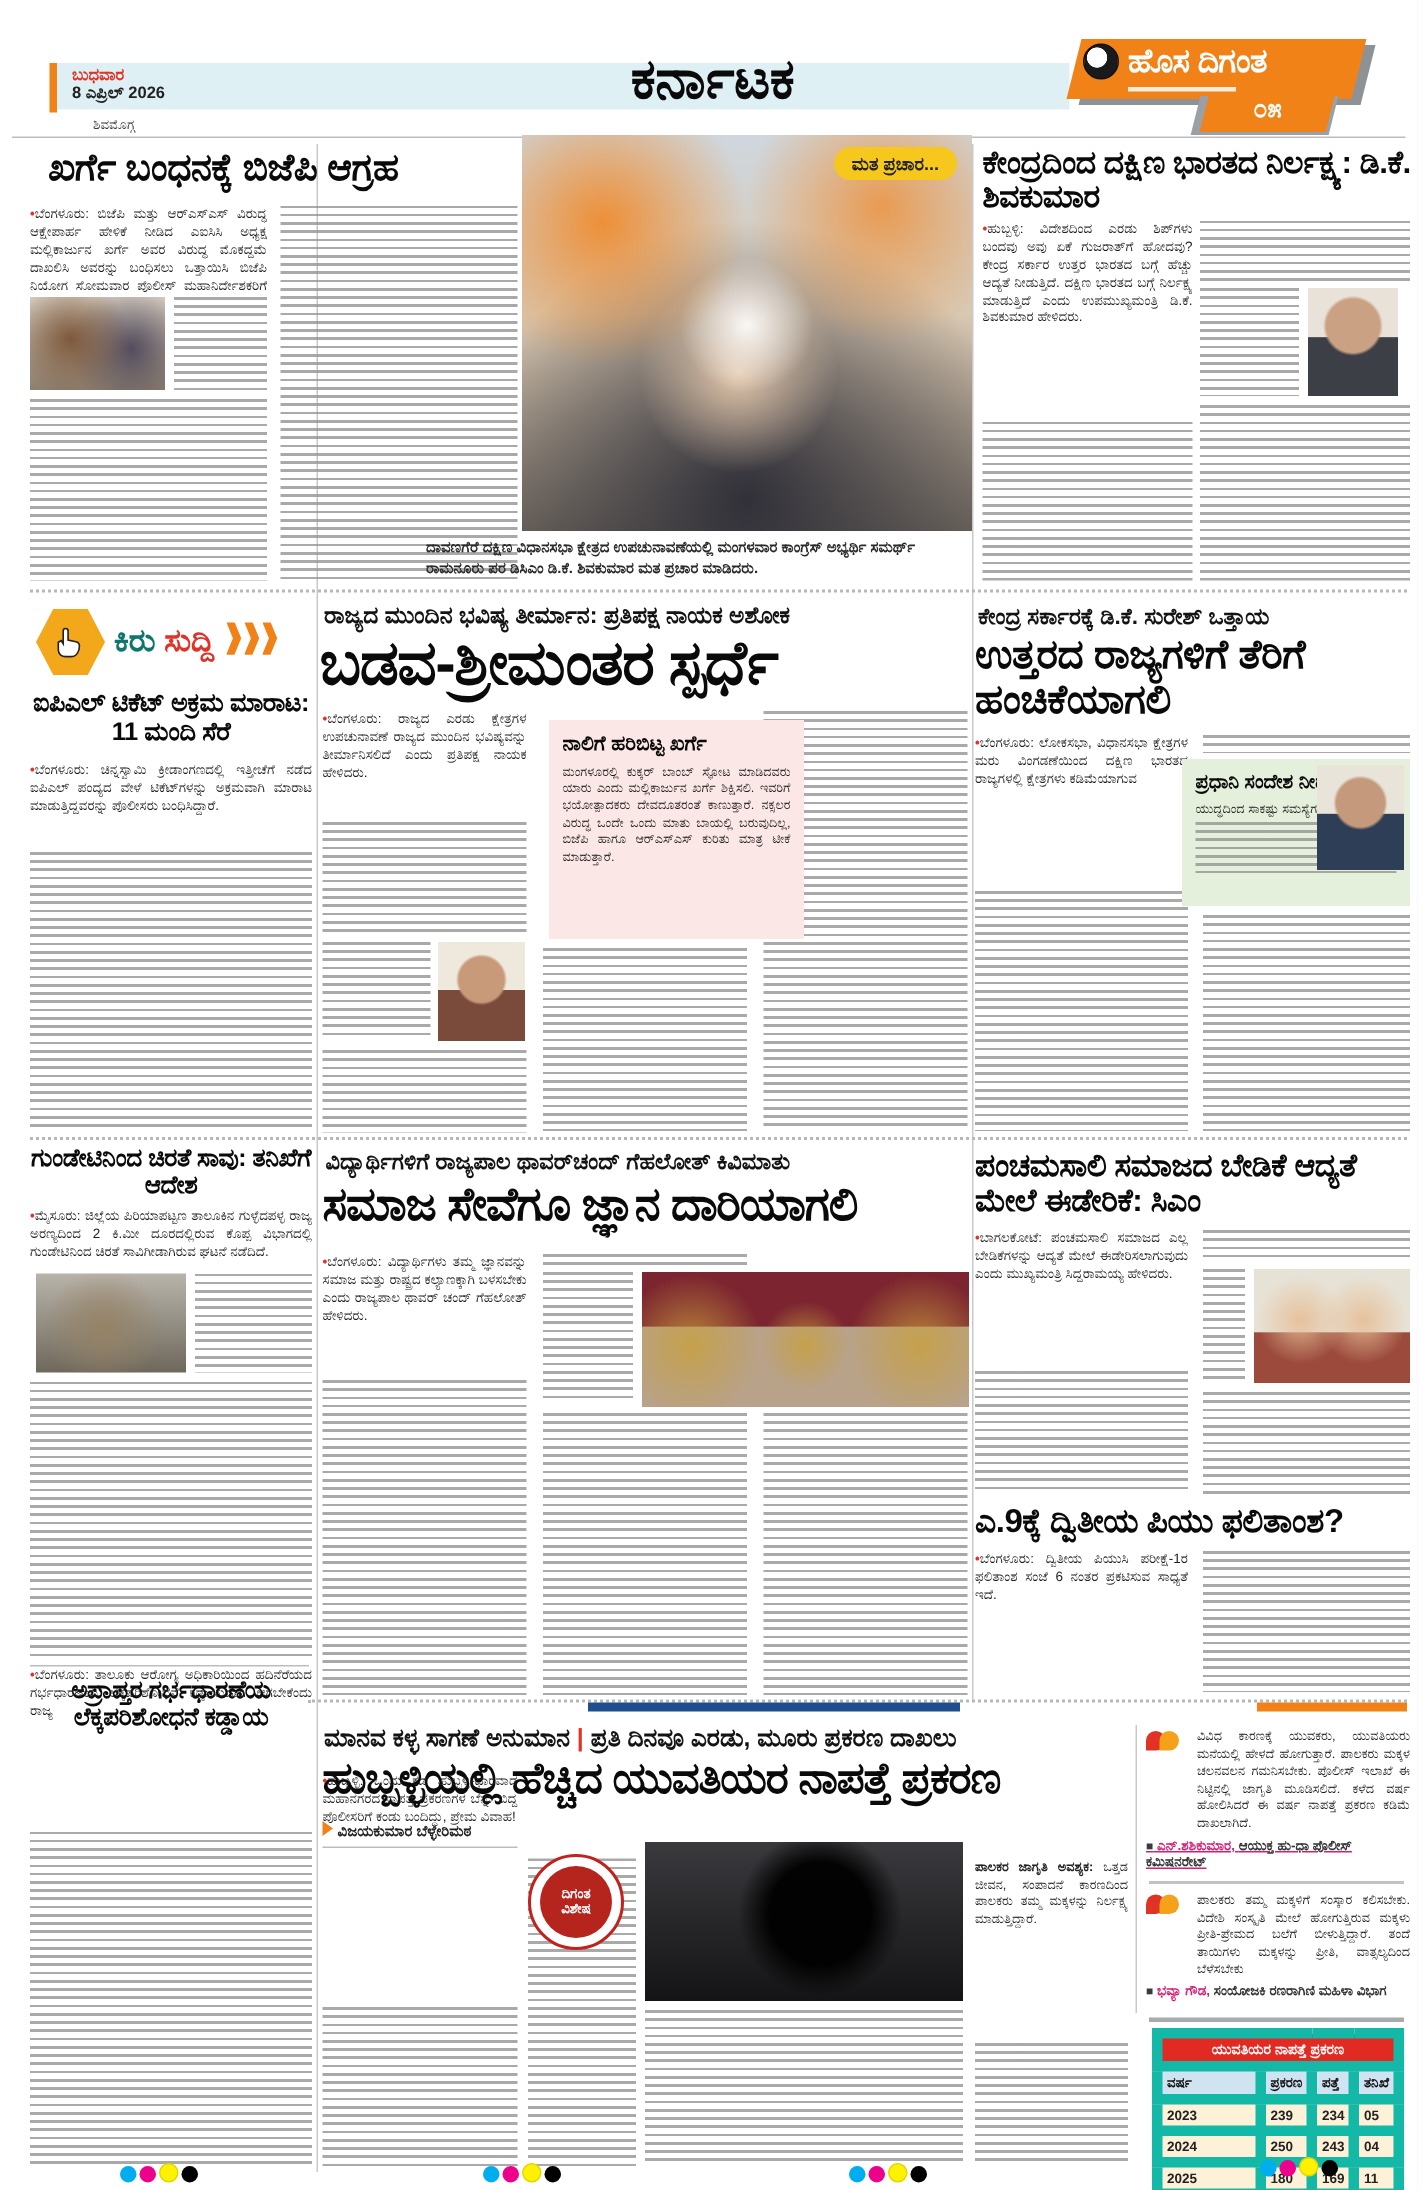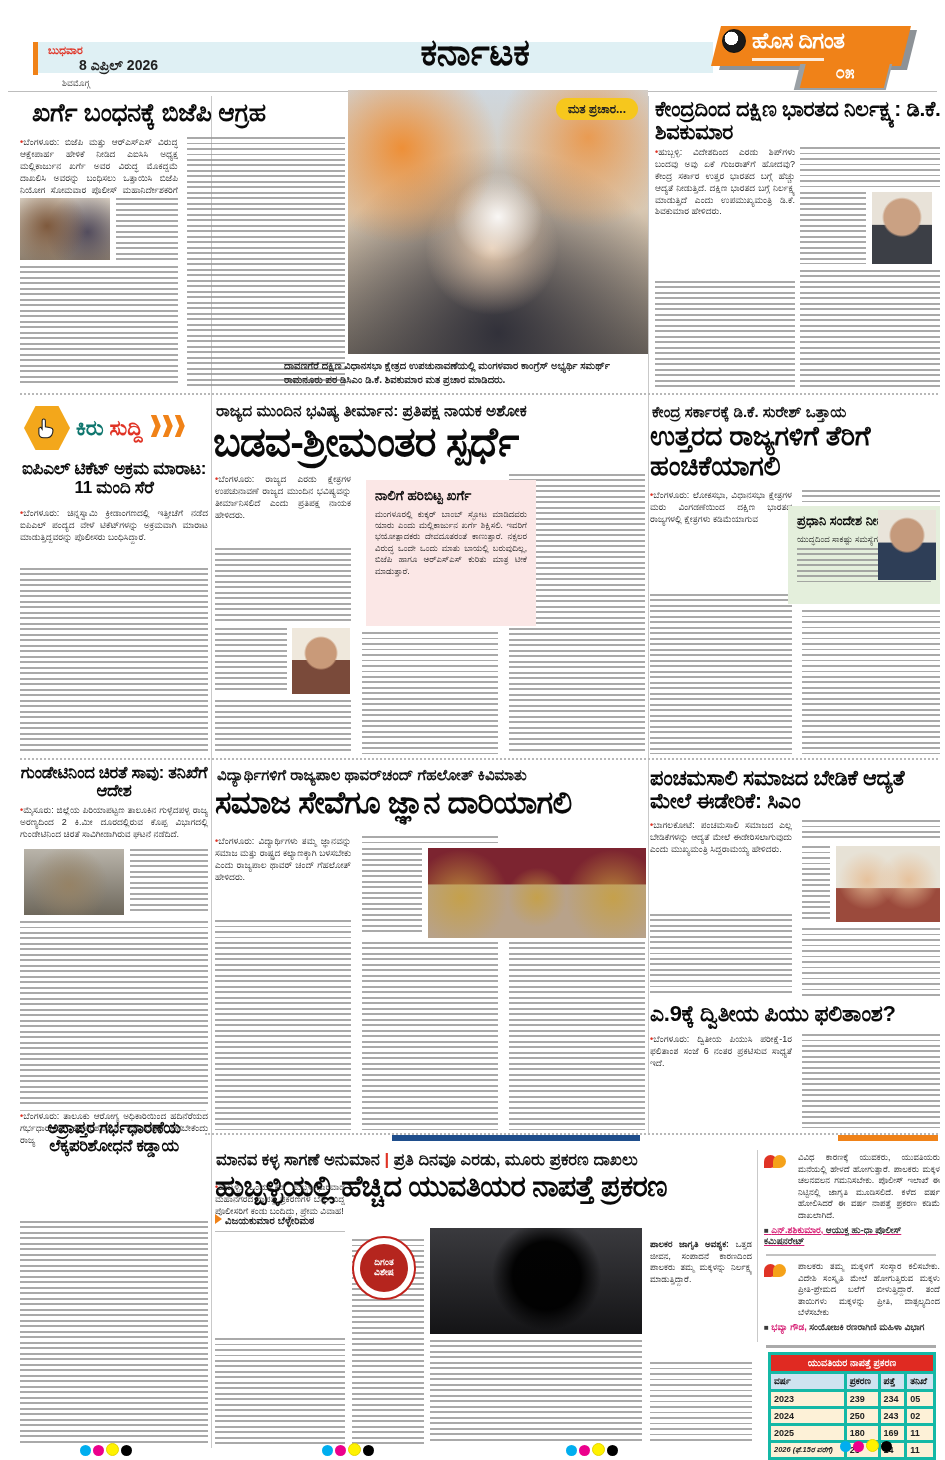--- a/index.html
+++ b/index.html
@@ -26,42 +26,42 @@
   .chev{display:inline-block;width:10px;height:22px;background:#f08218;margin-left:2px;
         clip-path:polygon(0 0,55% 0,100% 50%,55% 100%,0 100%,45% 50%);}
   .hex{width:46px;height:44px;background:#f3a71b;display:flex;align-items:center;justify-content:center;
         clip-path:polygon(25% 0,75% 0,100% 50%,75% 100%,25% 100%,0 50%);}
   .qmark{display:inline-block;width:13px;height:13px;border-radius:50% 50% 50% 0;}
   .qname{font-size:9px;font-weight:bold;color:#d61f74;line-height:1.3;}
   .qname::before{content:"\25A0 ";color:#3a3a3a;font-size:8px;}
   .qrole{font-size:9px;font-weight:bold;color:#333;}
   .qtext{font-size:8.6px;line-height:1.35;text-align:justify;color:#222;}
   table.mtable{border-collapse:collapse;width:168px;font-size:9px;}
-  table.mtable td,table.mtable th{border:3px solid #14b8a6;padding:2px 3px;text-align:left;}
+  table.mtable td,table.mtable th{border:7px solid #14b8a6;padding:2px 3px;text-align:left;}
   .mtitle{background:#e02a22;color:#fff;font-weight:bold;text-align:center!important;font-size:9.5px;}
   .mhead td{background:#cfe3f0;font-weight:bold;}
   .mrow td{background:#fdf1d7;font-weight:bold;color:#222;}
   .cmyk span{display:inline-block;width:11px;height:11px;border-radius:50%;margin-right:2px;}
   .arrow-r{display:inline-block;width:0;height:0;border-top:5px solid transparent;
         border-bottom:5px solid transparent;border-left:7px solid #f08218;margin-right:3px;}
   .splbadge{width:60px;height:60px;border-radius:50%;background:#fff;border:2px solid #c0231d;
         display:flex;align-items:center;justify-content:center;}
   .splinner{width:48px;height:48px;border-radius:50%;background:#b5251e;color:#fff;display:flex;
         flex-direction:column;align-items:center;justify-content:center;font-size:9px;font-weight:bold;line-height:1.1;}
 </style>
 </head>
 <body>
 
 <div id="page">
 
   <div class="abs" style="left:38px;top:42px;width:675px;height:31px;background:#dff0f4;"></div>
   <div class="abs" style="left:33px;top:42px;width:5px;height:33px;background:#f08218;"></div>
   <div class="abs" style="left:48px;top:44px;width:110px;">
     <div style="font-size:11px;font-weight:bold;color:#e03325;">ಬುಧವಾರ</div>
-    <div style="font-size:14px;font-weight:bold;color:#222;text-align:right;">8 ಎಪ್ರಿಲ್ 2026</div>
+    <div style="font-size:11px;font-weight:bold;color:#222;">8 ಎಪ್ರಿಲ್ 2026</div>
   </div>
   <div class="abs" style="left:62px;top:78px;font-size:9px;color:#333;">ಶಿವಮೊಗ್ಗ</div>
   <div class="abs hl" style="left:300px;top:33px;width:350px;text-align:center;font-size:37px;font-weight:900;">ಕರ್ನಾಟಕ</div>
 
   <div class="abs skew" style="left:724px;top:30px;width:188px;height:40px;background:#8d9297;"></div>
   <div class="abs skew" style="left:716px;top:26px;width:190px;height:40px;background:#f08218;"></div>
   <div class="abs" style="left:722px;top:28px;width:185px;display:flex;align-items:center;gap:6px;">
     <span style="display:inline-block;width:22px;height:22px;border-radius:50%;background:radial-gradient(circle at 38% 38%, #fff 0 34%, #1a1a1a 36%);border:1px solid #111;"></span>
     <span style="font-size:22px;font-weight:900;color:#fff;letter-spacing:-.5px;">ಹೊಸ ದಿಗಂತ</span>
   </div>
@@ -273,21 +273,21 @@
       <tr class="mrow">
         <td>2023</td>
             <td>239</td>
         <td>234</td>
             <td>05</td>
       </tr>
       <tr class="mrow">
         <td>2024</td>
             <td>250</td>
         <td>243</td>
-            <td>02</td>
+            <td>04</td>
       </tr>
       <tr class="mrow">
         <td>2025</td>
             <td>180</td>
         <td>169</td>
             <td>11</td>
       </tr>
       <tr class="mrow">
         <td style="font-size:7.5px;font-style:italic;">2026 (ಫೆ.15ರ ವರೆಗೆ)</td>
             <td>25</td>

